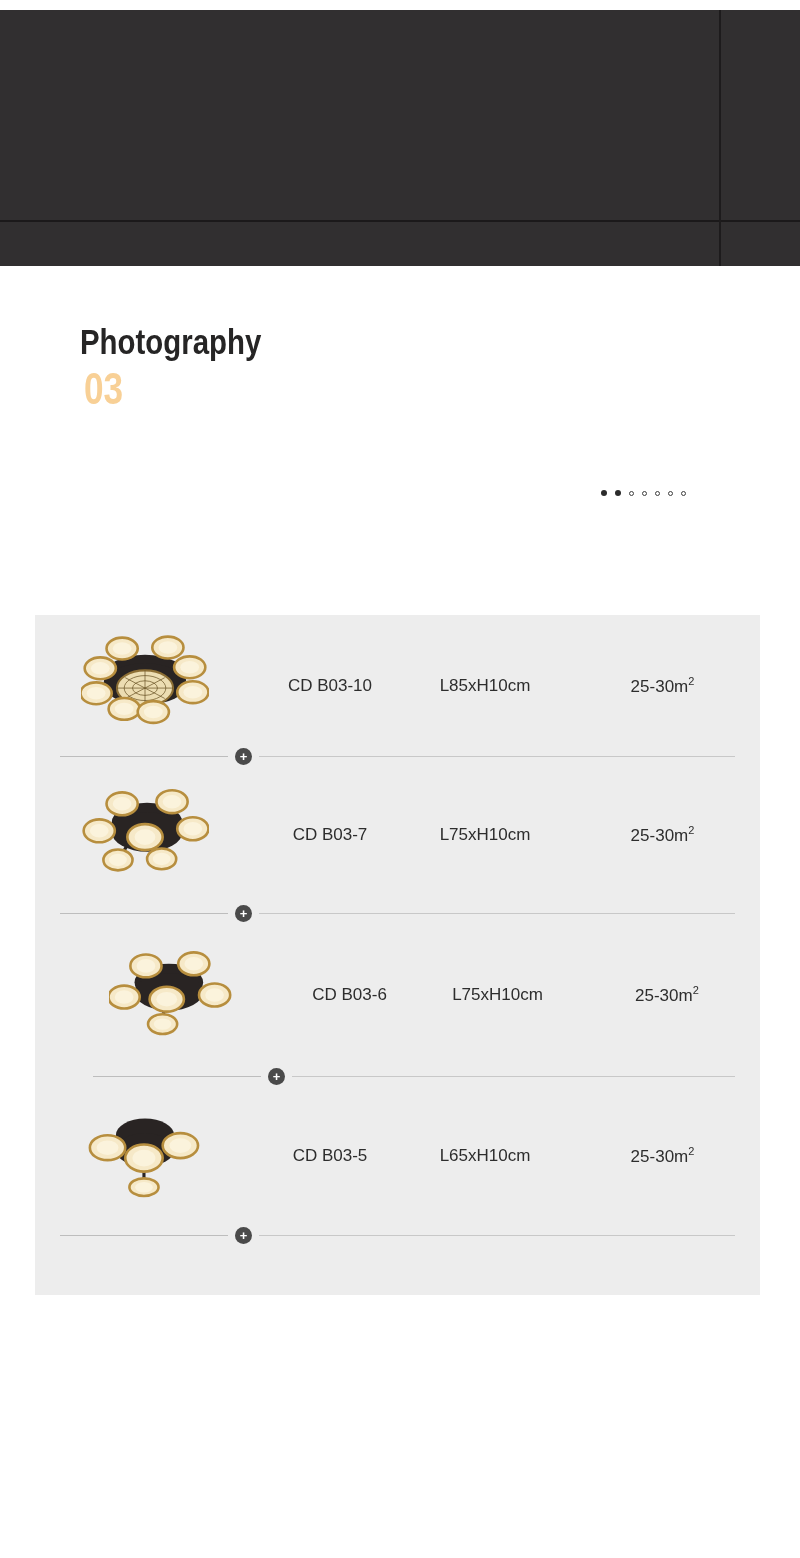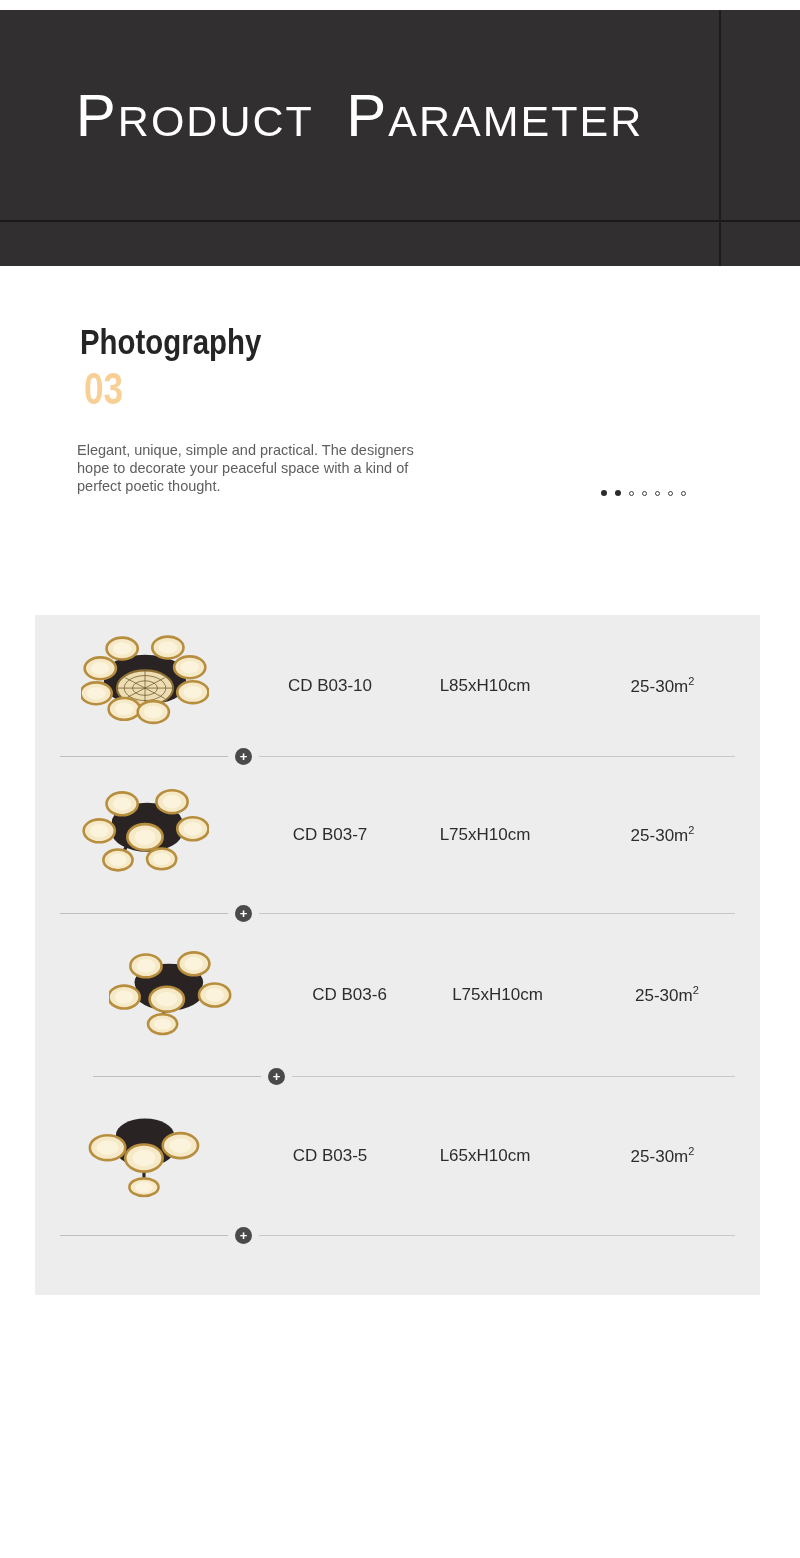--- a/index.html
+++ b/index.html
@@ -86,30 +86,23 @@
 </style>
 </head>
 <body>
 
 <div class="page">
 
   <div class="banner-a"></div>
   <div class="banner-sep"></div>
   <div class="banner-b"></div>
   <div class="banner-vline"></div>
-  <div class="title-wrap">
-    <div class="title">
-      <span class="word"><span class="cap">P</span><span class="rest">RODUCT</span></span>
-      <span class="word"><span class="cap">P</span><span class="rest">ARAMETER</span></span>
-    </div>
-  </div>
 
   <div class="photo-heading">Photography</div>
   <div class="photo-number">03</div>
-  <div class="photo-desc">Elegant, unique, simple and practical. The designers hope to decorate your peaceful space with a kind of perfect poetic thought.</div>
 
   <div class="dots">
       <span class="dot filled"></span>
       <span class="dot filled"></span>
       <span class="dot empty"></span>
       <span class="dot empty"></span>
       <span class="dot empty"></span>
       <span class="dot empty"></span>
       <span class="dot empty"></span>
     </div>

